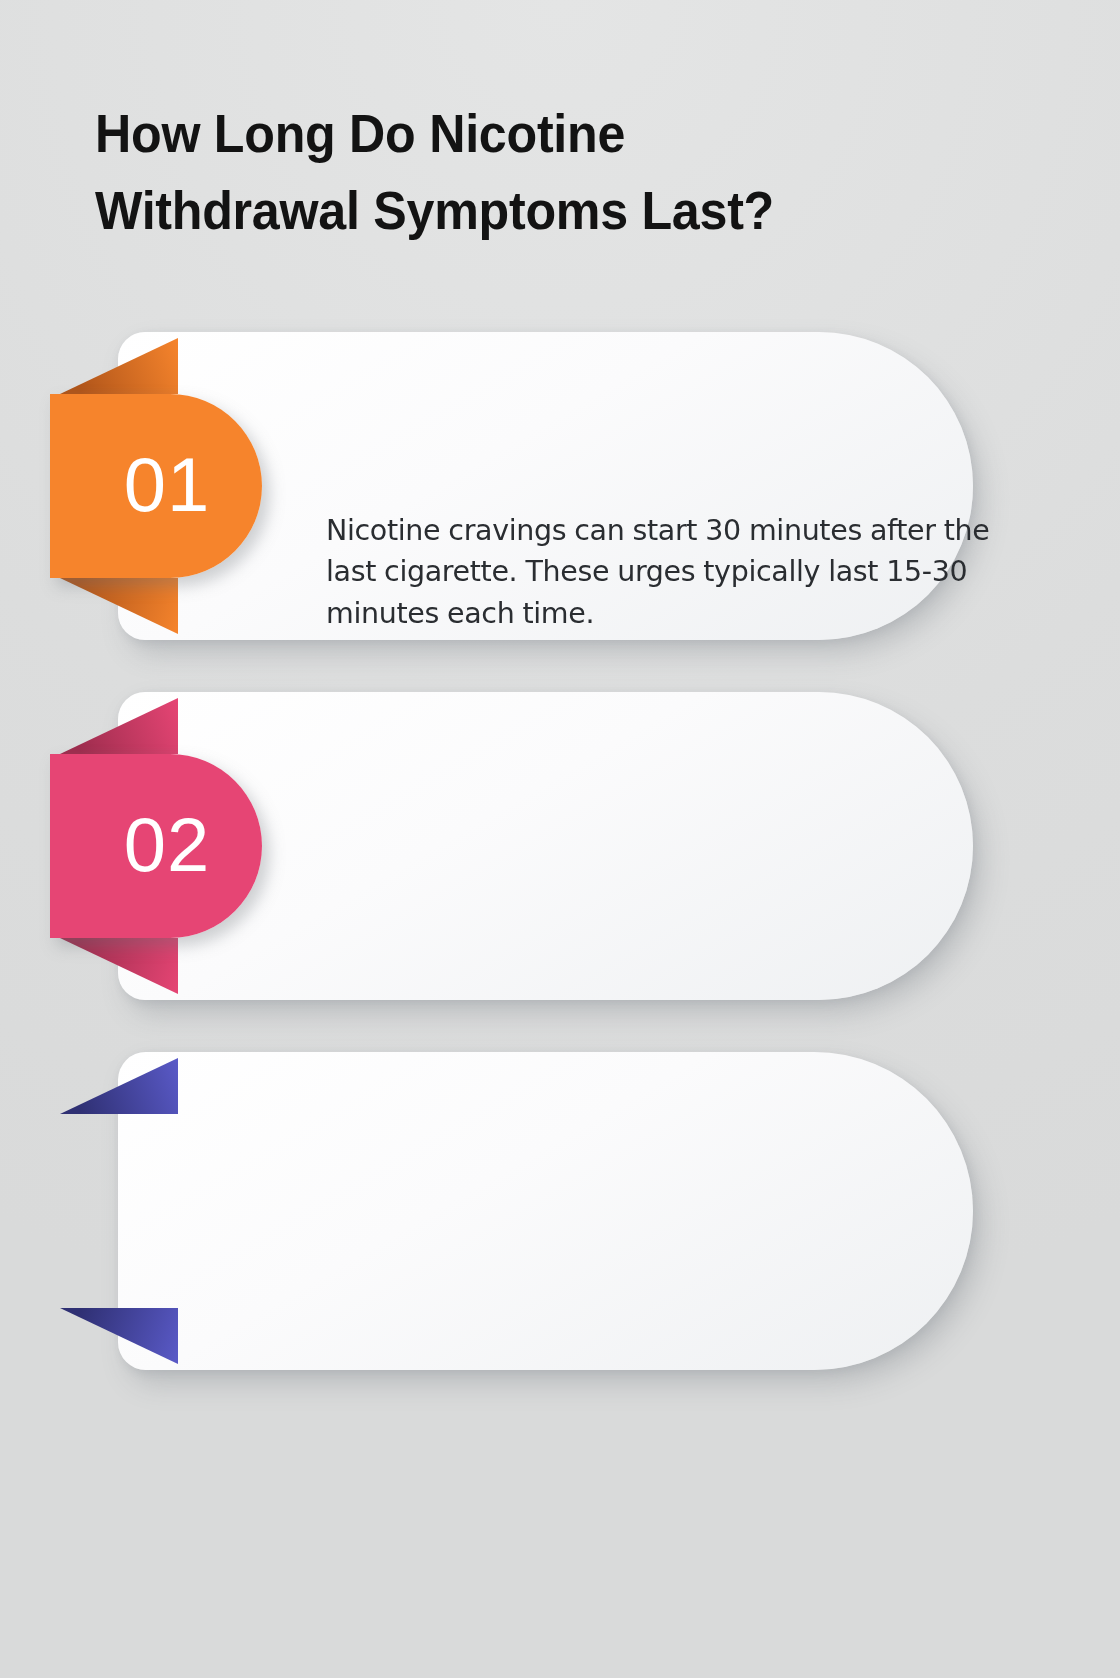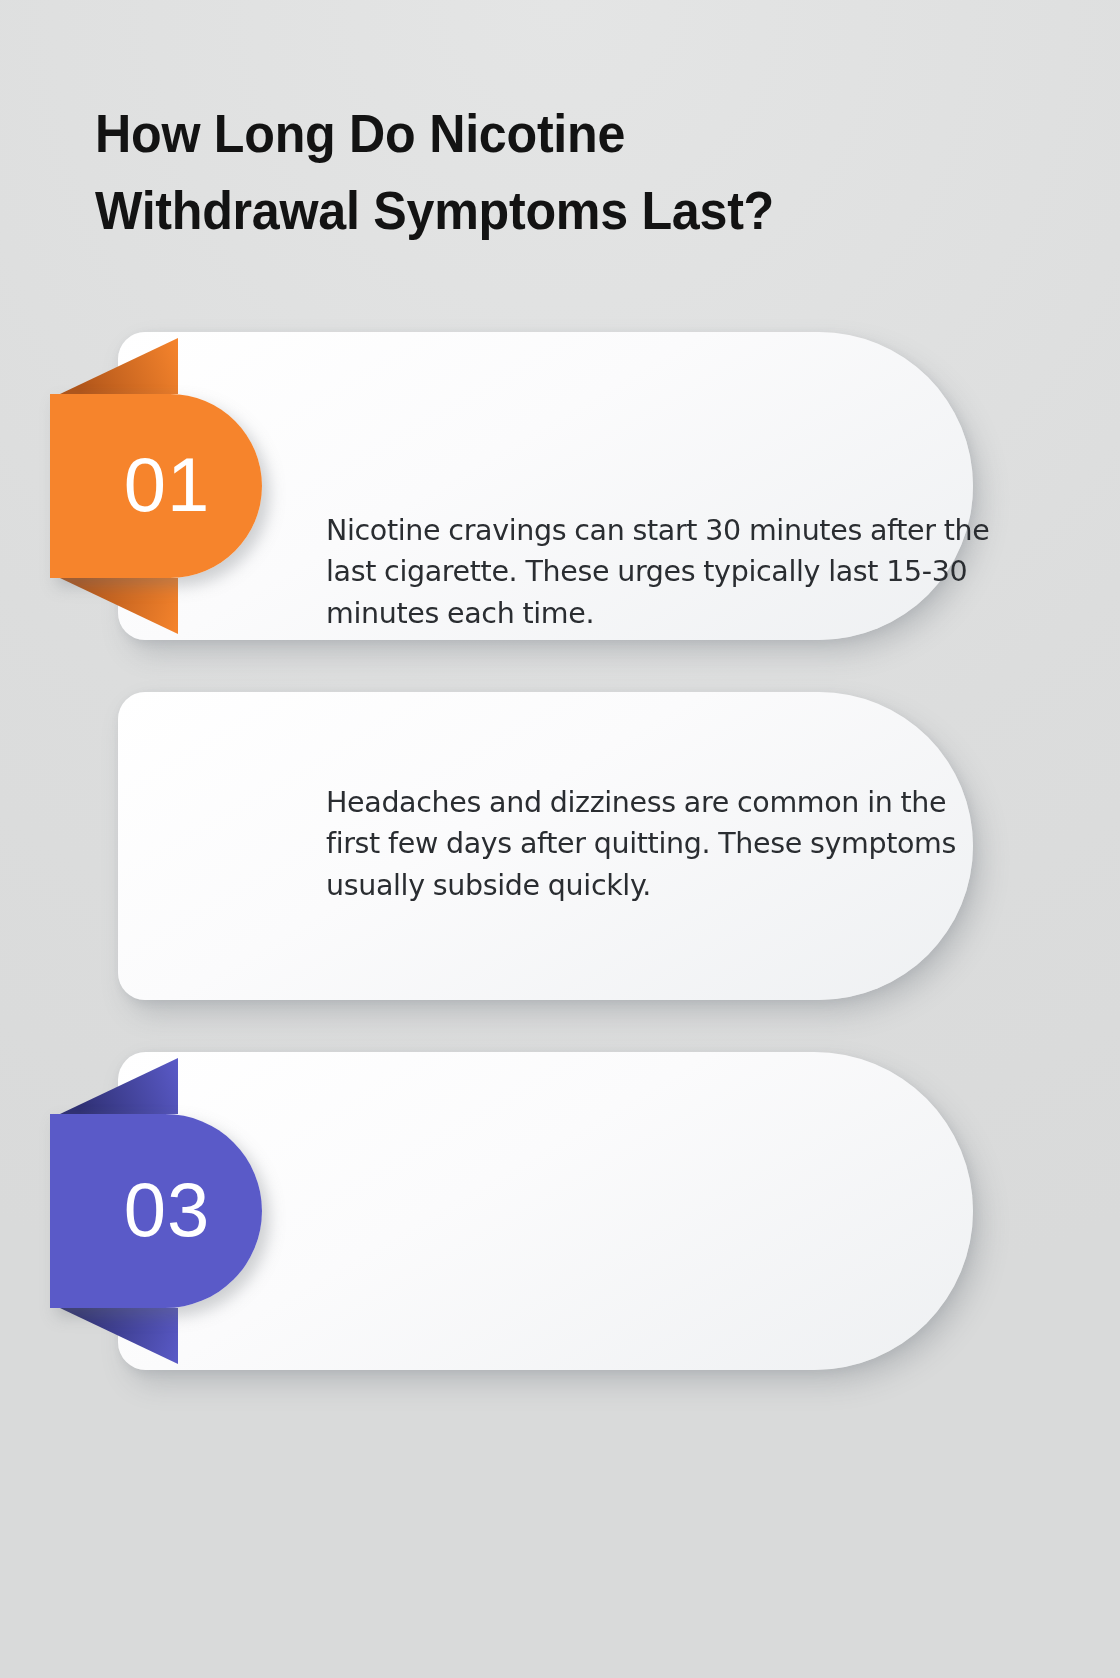--- a/index.html
+++ b/index.html
@@ -173,28 +173,31 @@
       <div class="fold bottom" style="background: linear-gradient(110deg, rgb(176, 85, 26) 15%, rgb(246, 132, 44) 100%);"></div>
       <div class="badge" style="background: linear-gradient(rgb(246, 132, 44) 0%, rgb(246, 132, 44) 100%);">
         <span class="badge-num">01</span>
       </div>
     </div>
     <div class="card-text">Nicotine cravings can start 30 minutes after the last cigarette. These urges typically last 15-30 minutes each time.</div>
   </div>
 
   <div class="card-row r2">
     <div class="card"></div>
-    <div class="card-text">Headaches and dizziness are common in the first few days after quitting. These symptoms usually subside quickly.</div>
+    <div class="badge-wrap b2">
+      <div class="fold top" style="background: linear-gradient(250deg, rgb(230, 69, 116) 0%, rgb(158, 45, 78) 85%);"></div>
+      <div class="fold bottom" style="background: linear-gradient(110deg, rgb(158, 45, 78) 15%, rgb(230, 69, 116) 100%);"></div>
+      <div class="badge" style="background: linear-gradient(rgb(230, 69, 116) 0%, rgb(230, 69, 116) 100%);">
+        <span class="badge-num">02</span>
+      </div>
+    </div>
   </div>
 
   <div class="card-row r3">
     <div class="card"></div>
     <div class="badge-wrap b3">
       <div class="fold top" style="background: linear-gradient(250deg, rgb(90, 90, 200) 0%, rgb(47, 48, 115) 85%);"></div>
       <div class="fold bottom" style="background: linear-gradient(110deg, rgb(47, 48, 115) 15%, rgb(90, 90, 200) 100%);"></div>
-      <div class="badge" style="background: linear-gradient(rgb(90, 90, 200) 0%, rgb(90, 90, 200) 100%);">
-        <span class="badge-num">03</span>
-      </div>
     </div>
   </div>
 
 
 </div>
 
 </body></html>

